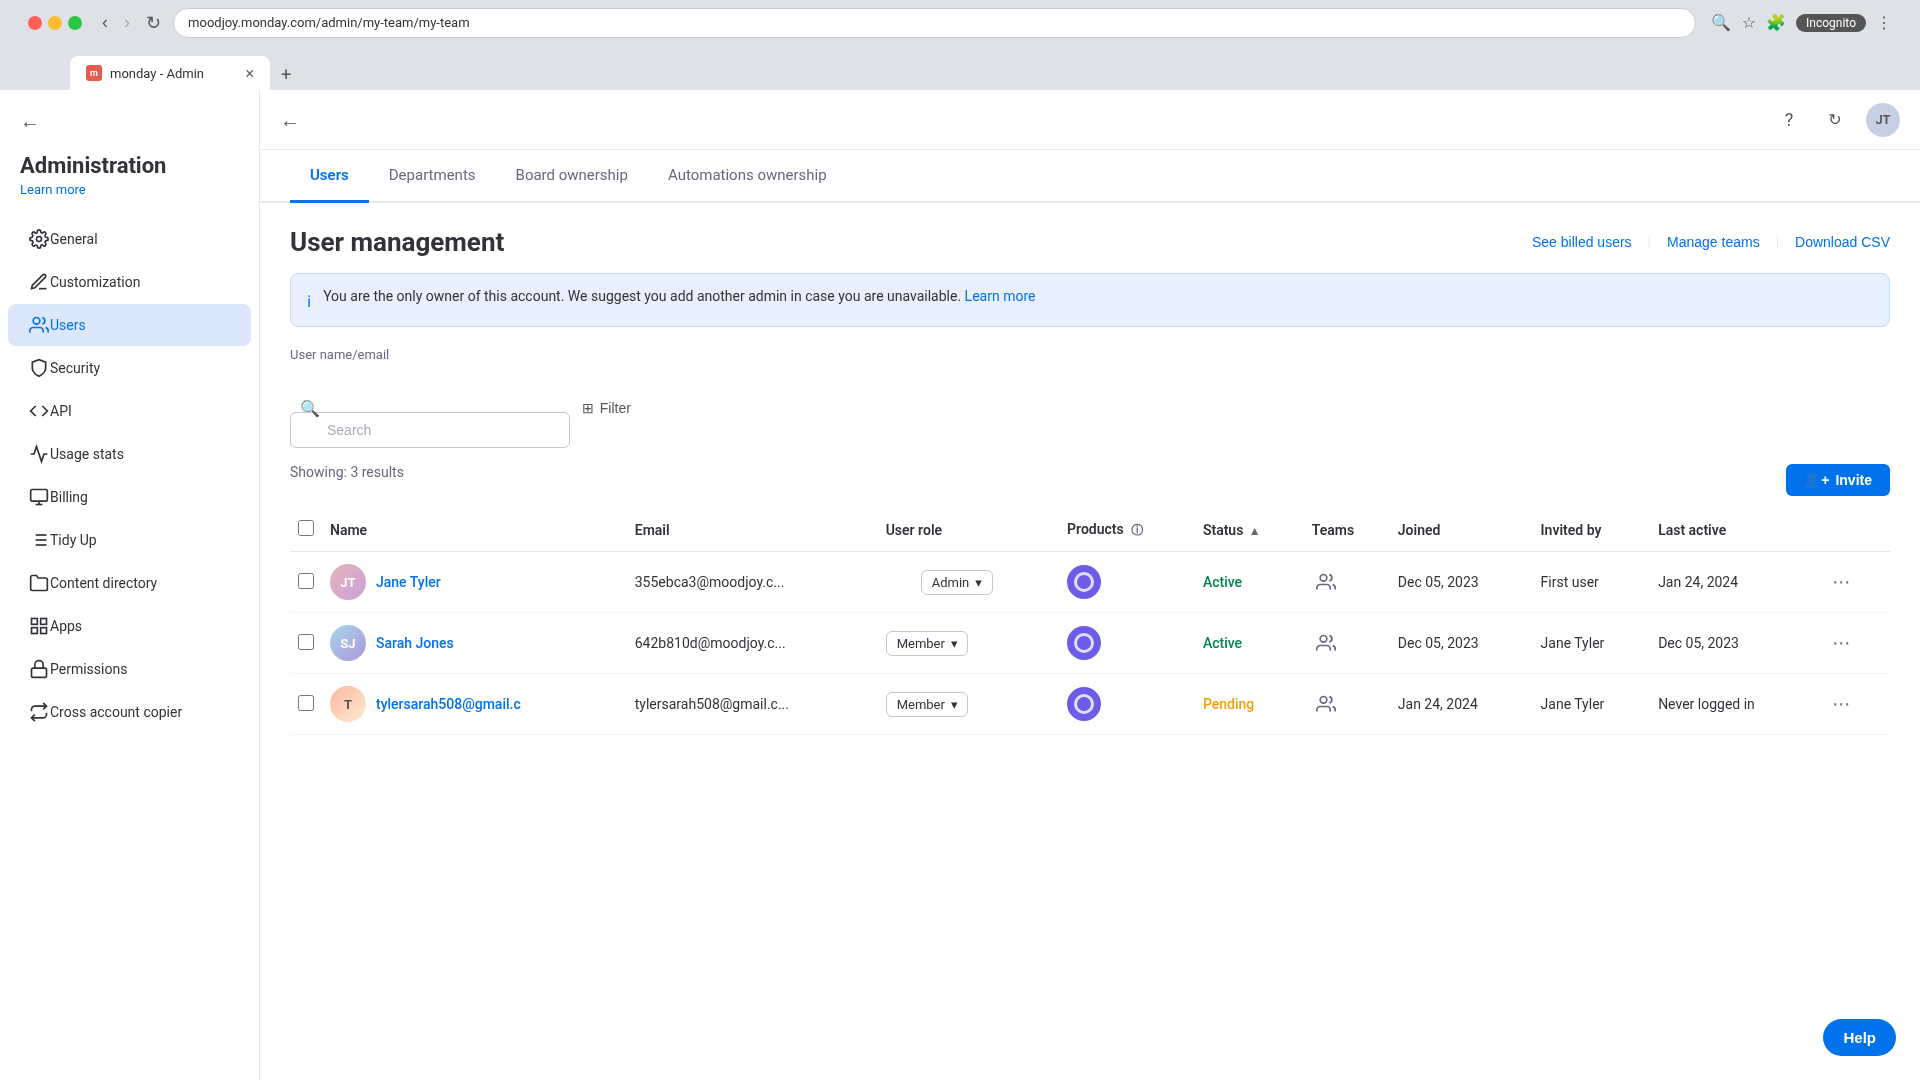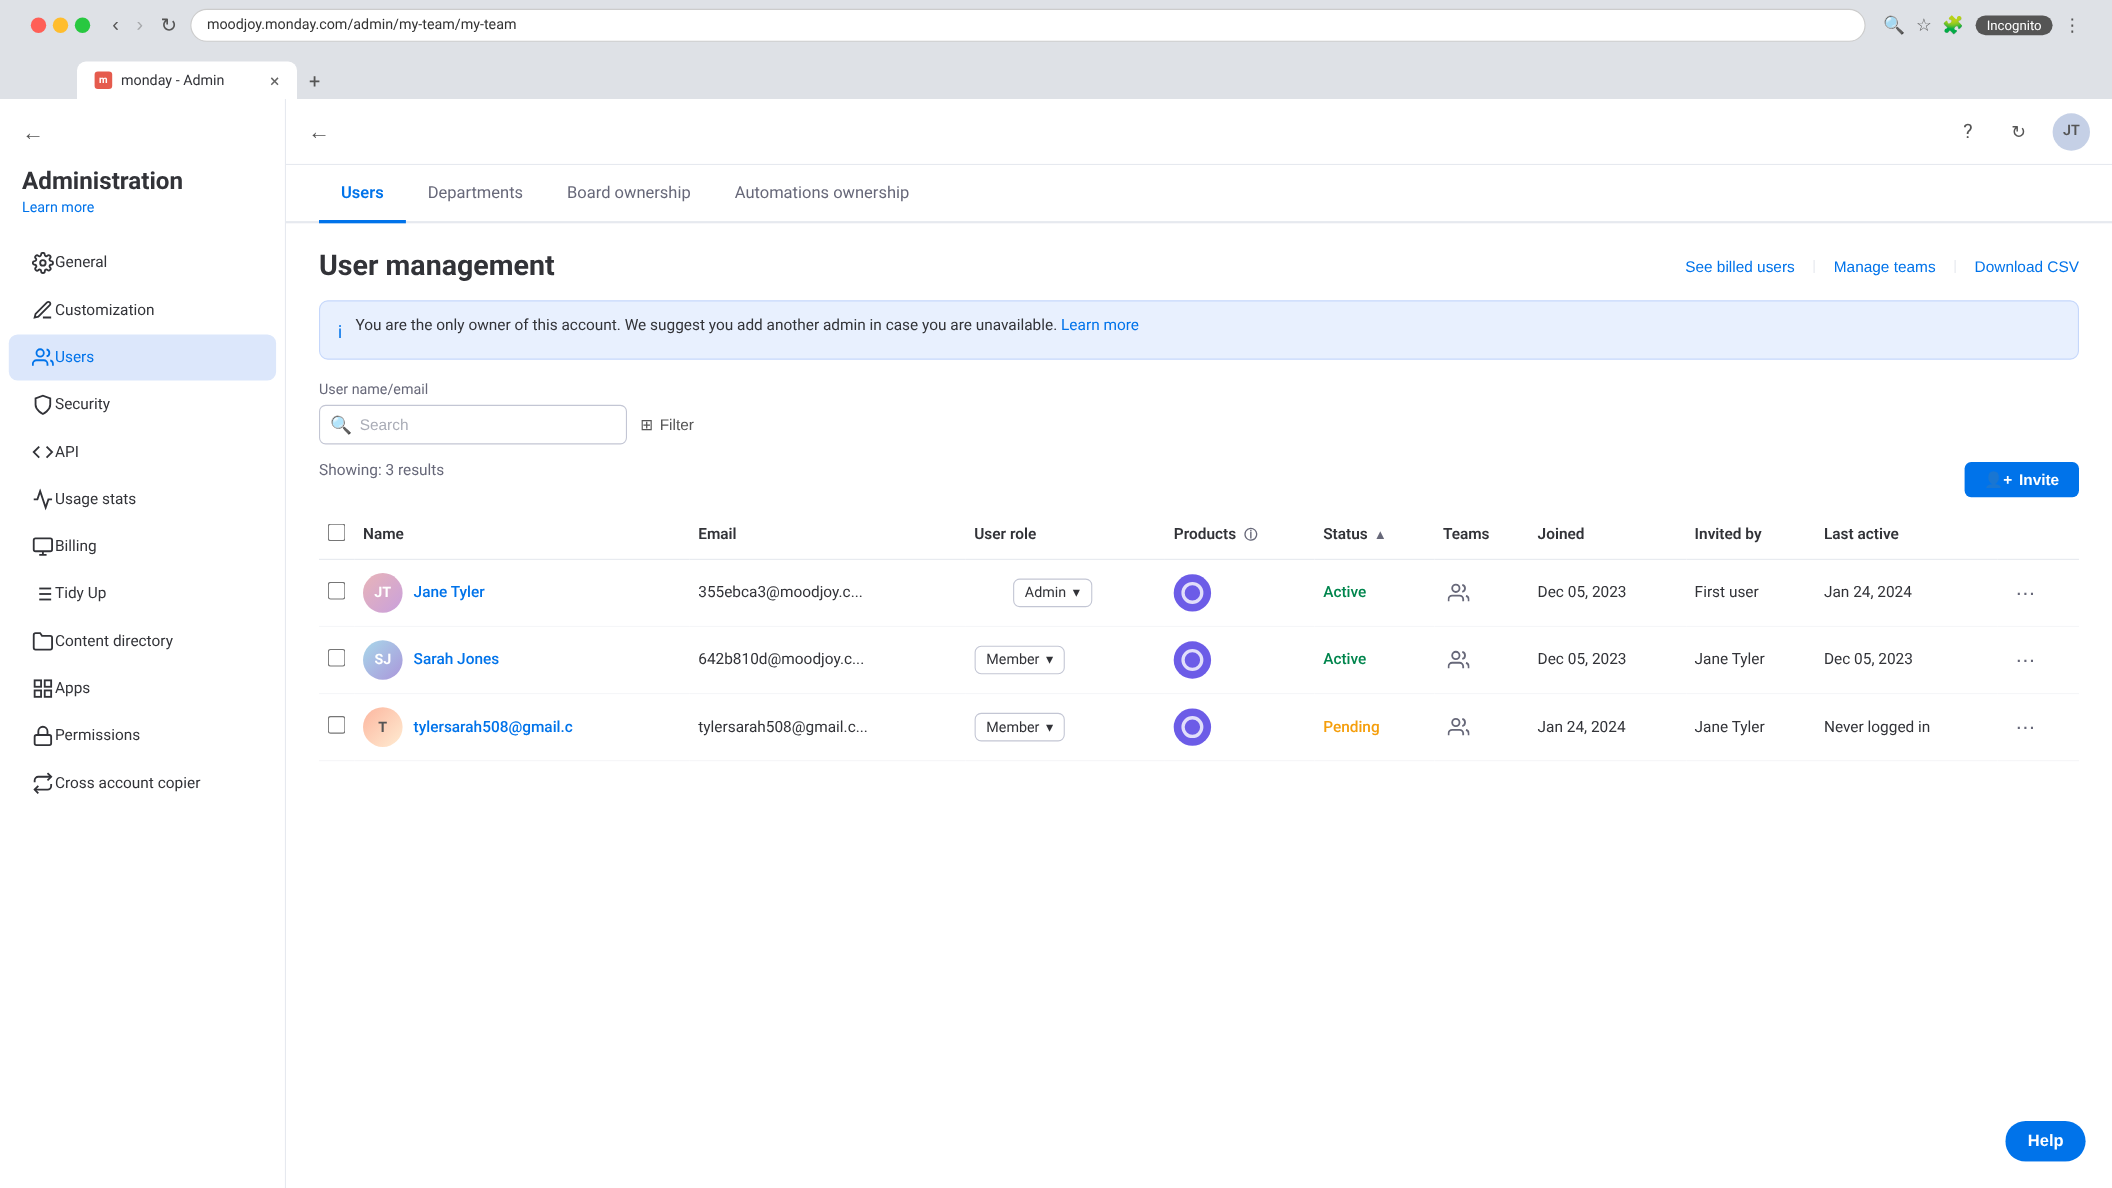--- a/index.html
+++ b/index.html
@@ -62,21 +62,21 @@
     
     .info-banner { margin: 0 30px 20px; background: #e8f0fe; border: 1px solid #c5d7fb; border-radius: 8px; padding: 14px 16px; display: flex; gap: 12px; align-items: flex-start; font-size: 14px; }
     .info-icon { color: #0073ea; font-size: 16px; flex-shrink: 0; margin-top: 2px; }
     .banner-learn-more { color: #0073ea; cursor: pointer; }
 
     
     .search-area { padding: 0 30px 16px; }
     .search-label { font-size: 13px; color: #676879; margin-bottom: 6px; }
     .search-row { display: flex; gap: 12px; align-items: center; }
     .search-input-wrap { position: relative; }
-    .search-input { width: 280px; height: 36px; border: 1px solid #c3c6d4; border-radius: 6px; padding: 0 12px 0 36px; font-size: 14px; color: #323338; outline: none; }
+    .search-input { width: 280px; height: 36px; border: 1px solid #c3c6d4; border-radius: 6px; padding: 0 12px 0 36px; font-size: 14px; color: #323338; outline: none; margin-top: 44px; }
     .search-input::placeholder { color: #aaadb7; }
     .search-icon-inner { position: absolute; left: 10px; top: 50%; transform: translateY(-50%); color: #aaadb7; font-size: 16px; }
     .filter-btn { display: flex; align-items: center; gap: 6px; background: none; border: none; color: #555; font-size: 14px; cursor: pointer; }
 
     
     .results-info { padding: 8px 30px; font-size: 14px; color: #676879; }
 
     
     .table-wrap { padding: 0 30px; }
     table { width: 100%; border-collapse: collapse; }

